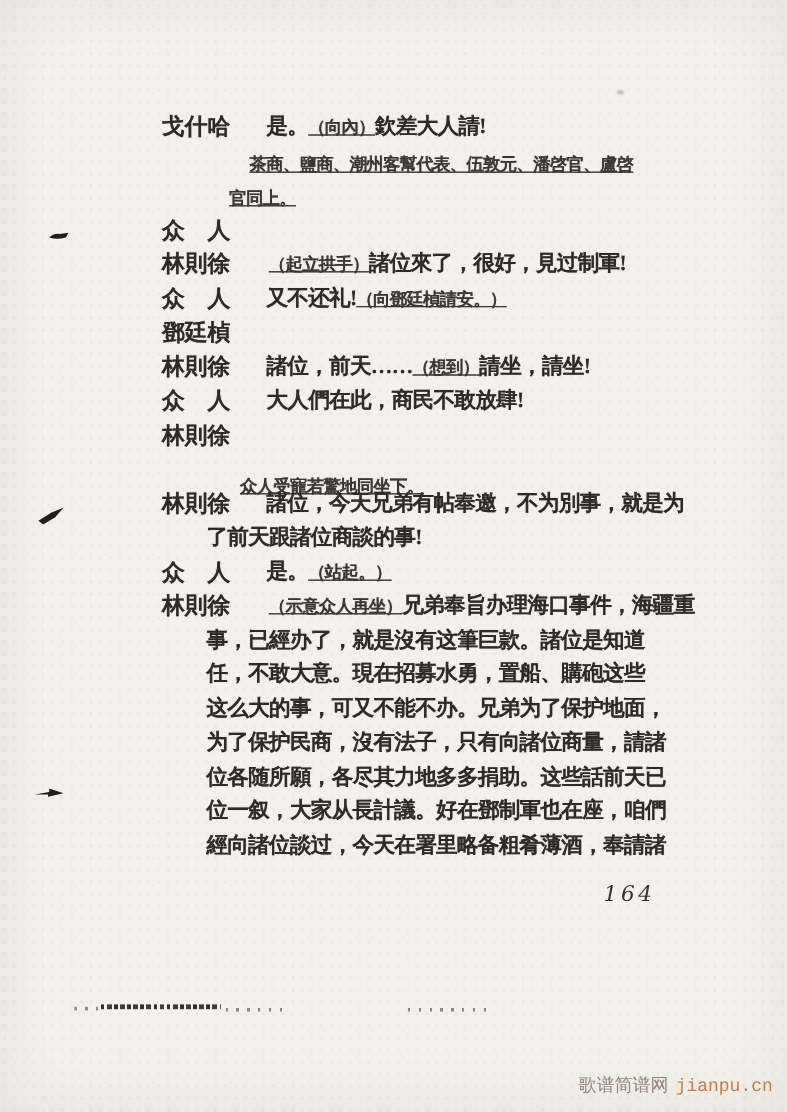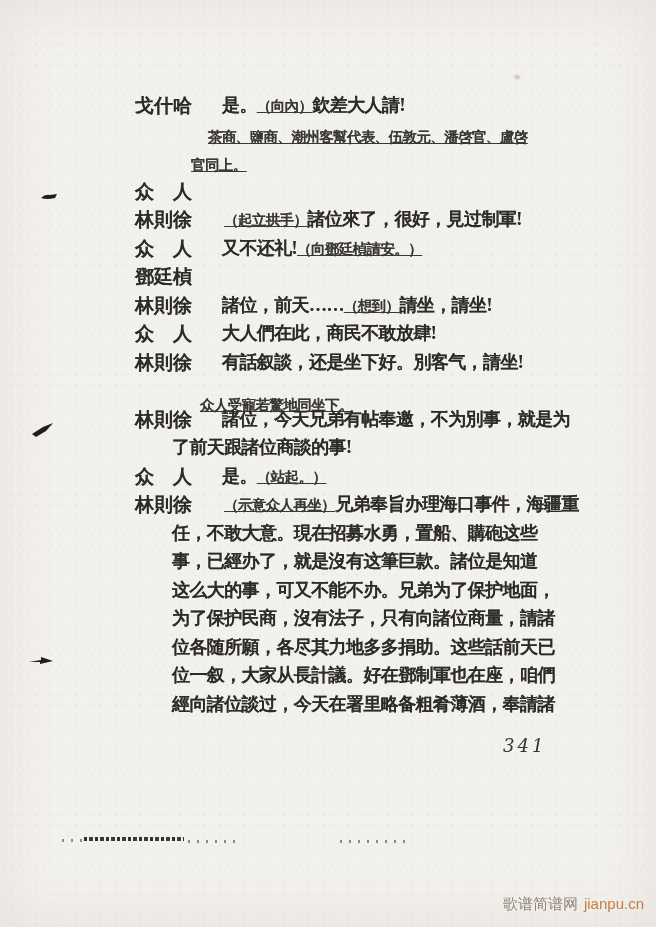--- a/index.html
+++ b/index.html
@@ -47,21 +47,21 @@
   .seg-s { font-size:14.5px; color:#3a3833;text-decoration:underline; }
   .seg-n { font-size:inherit; }
   .page-number {
     position:absolute; left:503px; top:735px;
     font-family:"DejaVu Serif","Liberation Serif",serif;
     font-style:italic; font-size:18px; letter-spacing:3px;
     color:#35332f;
   }
   .watermark {
     position:absolute; right:12px; top:895px;
-    font-family:Liberation Sans, sans-serif;
+    font-family:Liberation Mono, monospace;
     font-size:15px; white-space:nowrap;
   }
   .watermark .site-name { color:#91837a; }
   .watermark .site-url  { color:#c77c45; margin-left:6px; }
   .ink-mark { position:absolute; }
   .ink-mark svg { display:block; }
   .speck {
     position:absolute; width:6px; height:4px; border-radius:50%;
     background:#9a948c; filter:blur(1px); opacity:0.5;
   }
@@ -108,64 +108,63 @@
       <div class="line speech">
         <span class="speaker">林則徐</span>
         <span class="text"><span class="seg-n">諸位，前天……</span><span class="seg-s">（想到）</span><span class="seg-n">請坐，請坐!</span></span>
       </div>
       <div class="line speech">
         <span class="speaker">众　人</span>
         <span class="text"><span class="seg-n">大人們在此，商民不敢放肆!</span></span>
       </div>
       <div class="line speech">
         <span class="speaker">林則徐</span>
-        <span class="text"><span class="seg-n">有話叙談，还是坐下好。別客气，請坐!</span></span>
       </div>
       <div class="line stagemid">
         <span class="text"><span class="seg-s">众人受寵若驚地同坐下。</span></span>
       </div>
       <div class="line speech">
         <span class="speaker">林則徐</span>
         <span class="text"><span class="seg-n">諸位，今天兄弟有帖奉邀，不为別事，就是为</span></span>
       </div>
       <div class="line wrap">
         <span class="text"><span class="seg-n">了前天跟諸位商談的事!</span></span>
       </div>
       <div class="line speech">
         <span class="speaker">众　人</span>
         <span class="text"><span class="seg-n">是。</span><span class="seg-s">（站起。）</span></span>
       </div>
       <div class="line speech paren-first">
         <span class="speaker">林則徐</span>
         <span class="text"><span class="seg-s">（示意众人再坐）</span><span class="seg-n">兄弟奉旨办理海口事件，海疆重</span></span>
       </div>
       <div class="line wrap">
-        <span class="text"><span class="seg-n">任，不敢大意。現在招募水勇，置船、購砲这些</span></span>
+        <span class="text"><span class="seg-n">事，已經办了，就是沒有这筆巨款。諸位是知道</span></span>
       </div>
       <div class="line wrap">
-        <span class="text"><span class="seg-n">事，已經办了，就是沒有这筆巨款。諸位是知道</span></span>
+        <span class="text"><span class="seg-n">任，不敢大意。現在招募水勇，置船、購砲这些</span></span>
       </div>
       <div class="line wrap">
         <span class="text"><span class="seg-n">这么大的事，可又不能不办。兄弟为了保护地面，</span></span>
       </div>
       <div class="line wrap">
         <span class="text"><span class="seg-n">为了保护民商，沒有法子，只有向諸位商量，請諸</span></span>
       </div>
       <div class="line wrap">
         <span class="text"><span class="seg-n">位各随所願，各尽其力地多多捐助。这些話前天已</span></span>
       </div>
       <div class="line wrap">
         <span class="text"><span class="seg-n">位一叙，大家从長計議。好在鄧制軍也在座，咱們</span></span>
       </div>
       <div class="line wrap">
         <span class="text"><span class="seg-n">經向諸位談过，今天在署里略备粗肴薄酒，奉請諸</span></span>
       </div>
     </div>
 
-  <div class="page-number">341</div>
+  <div class="page-number">164</div>
 
   <div class="ink-mark" style="left:40px; top:190px;">
     <svg width="20" height="12" viewBox="0 0 20 12">
         <path d="M1,8 Q5,4 10,5 L17,4 L15,8 Q7,10 1,8 Z" fill="#1f1e1c"></path>
       </svg>
   </div>
   <div class="ink-mark" style="left:31px; top:421px;">
     <svg width="24" height="18" viewBox="0 0 24 18">
         <path d="M1,13 L12,6 L22,2 L15,10 L5,16 Z" fill="#1f1e1c"></path>
       </svg>

